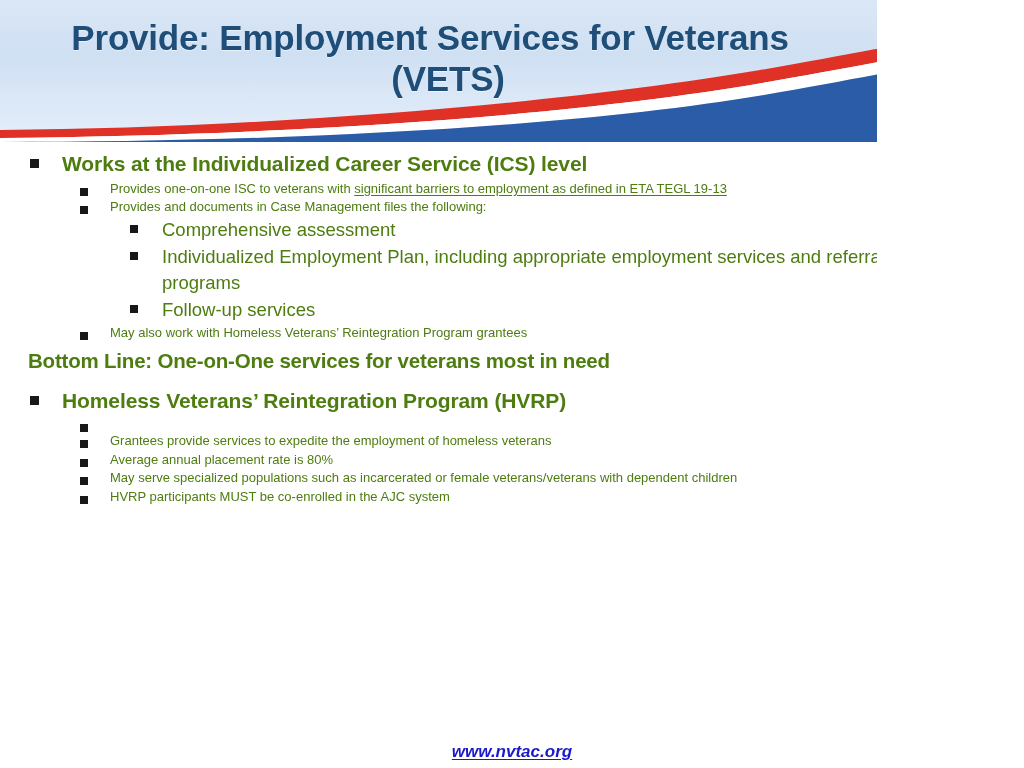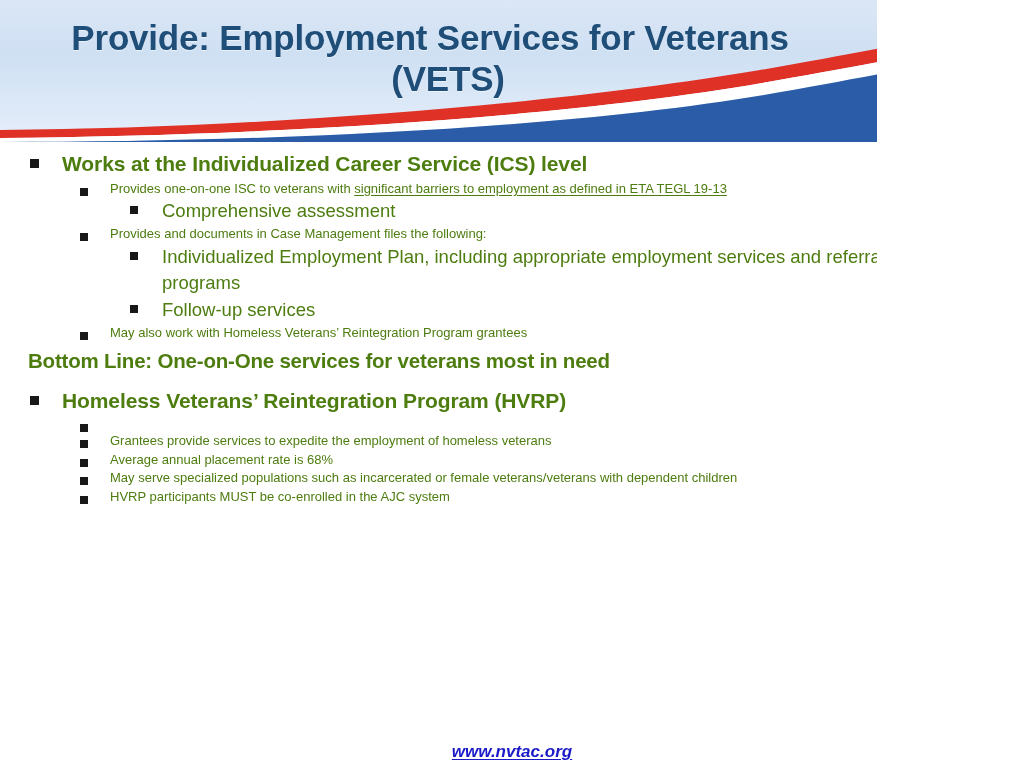--- a/index.html
+++ b/index.html
@@ -183,33 +183,33 @@
       <span class="row-text">Works at the Individualized Career Service (ICS) level</span>
     </div>
 
     <div class="row lvl2">
       <span class="bullet-mark">
           <span class="sq"></span>
         </span>
       <span class="row-text"><span>Provides one-on-one ISC to veterans with </span><u class="underlined">significant barriers to employment as defined in ETA TEGL 19-13</u></span>
     </div>
 
+    <div class="row lvl2">
+      <span class="bullet-mark">
+          <span class="sq"></span>
+        </span>
+      <span class="row-text">Provides and documents in Case Management files the following:</span>
+    </div>
+
     <div class="row lvl3">
       <span class="bullet-mark">
           <span class="sq"></span>
         </span>
       <span class="row-text">Comprehensive assessment</span>
     </div>
-
-    <div class="row lvl2">
-      <span class="bullet-mark">
-          <span class="sq"></span>
-        </span>
-      <span class="row-text">Provides and documents in Case Management files the following:</span>
-    </div>
     <div class="row lvl3">
       <span class="bullet-mark">
           <span class="sq"></span>
         </span>
       <span class="row-text">Individualized Employment Plan, including appropriate employment services and referrals to partner programs</span>
     </div>
     <div class="row lvl3">
       <span class="bullet-mark">
           <span class="sq"></span>
         </span>
@@ -240,21 +240,21 @@
     <div class="row lvl2">
       <span class="bullet-mark">
           <span class="sq"></span>
         </span>
       <span class="row-text">Grantees provide services to expedite the employment of homeless veterans</span>
     </div>
     <div class="row lvl2">
       <span class="bullet-mark">
           <span class="sq"></span>
         </span>
-      <span class="row-text"> Average annual placement rate is 68%</span>
+      <span class="row-text"> Average annual placement rate is 80%</span>
     </div>
     <div class="row lvl2">
       <span class="bullet-mark">
           <span class="sq"></span>
         </span>
       <span class="row-text"> May serve specialized populations such as incarcerated or female veterans/veterans with dependent children</span>
     </div>
     <div class="row lvl2">
       <span class="bullet-mark">
           <span class="sq"></span>

